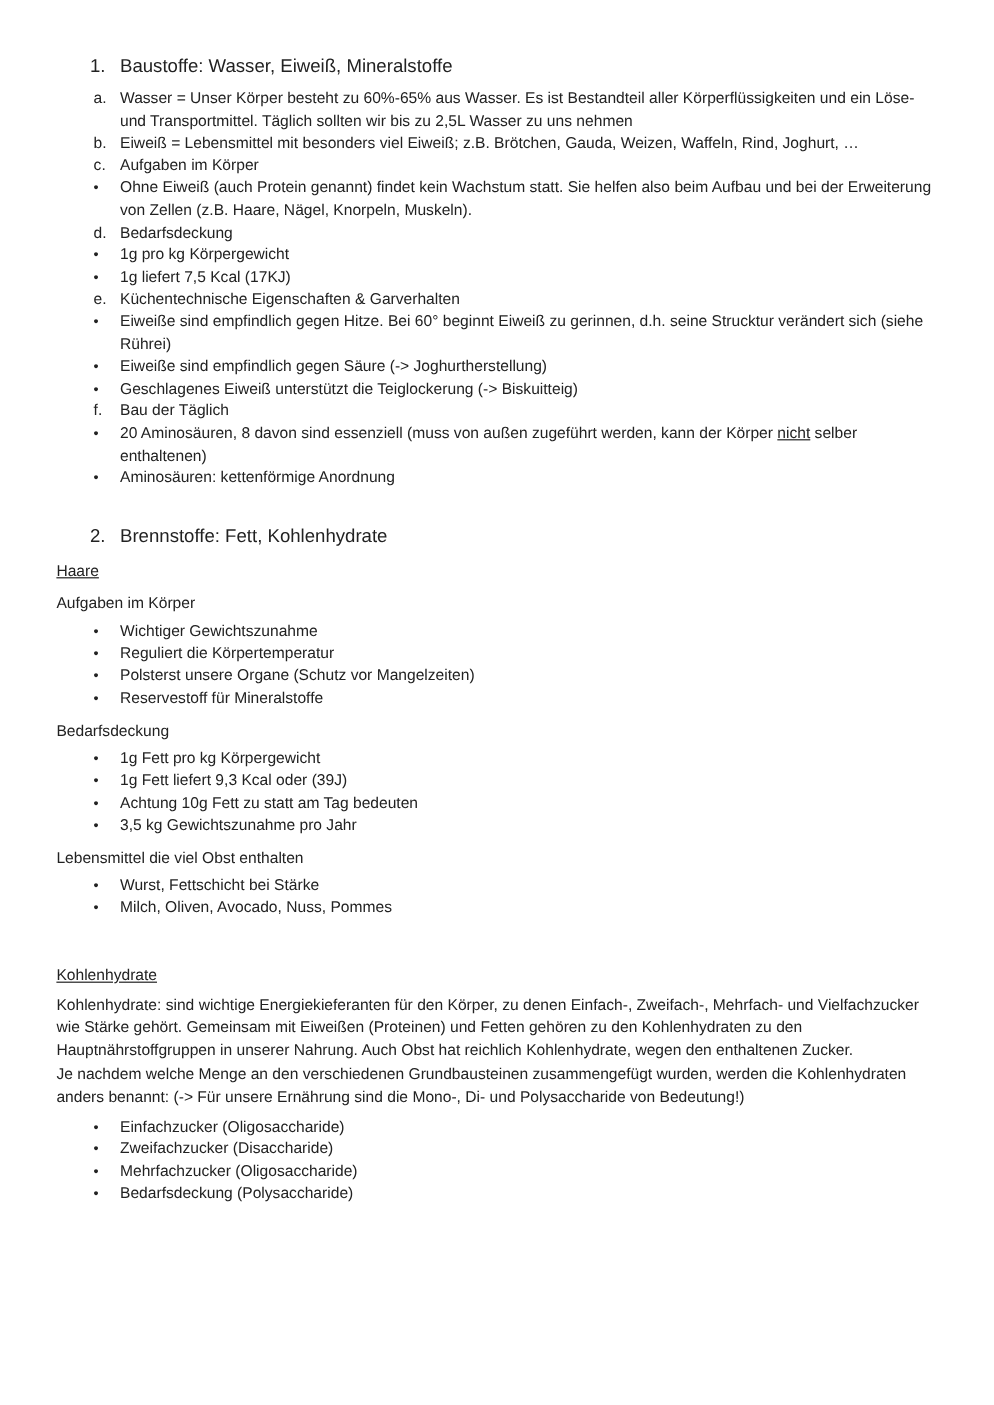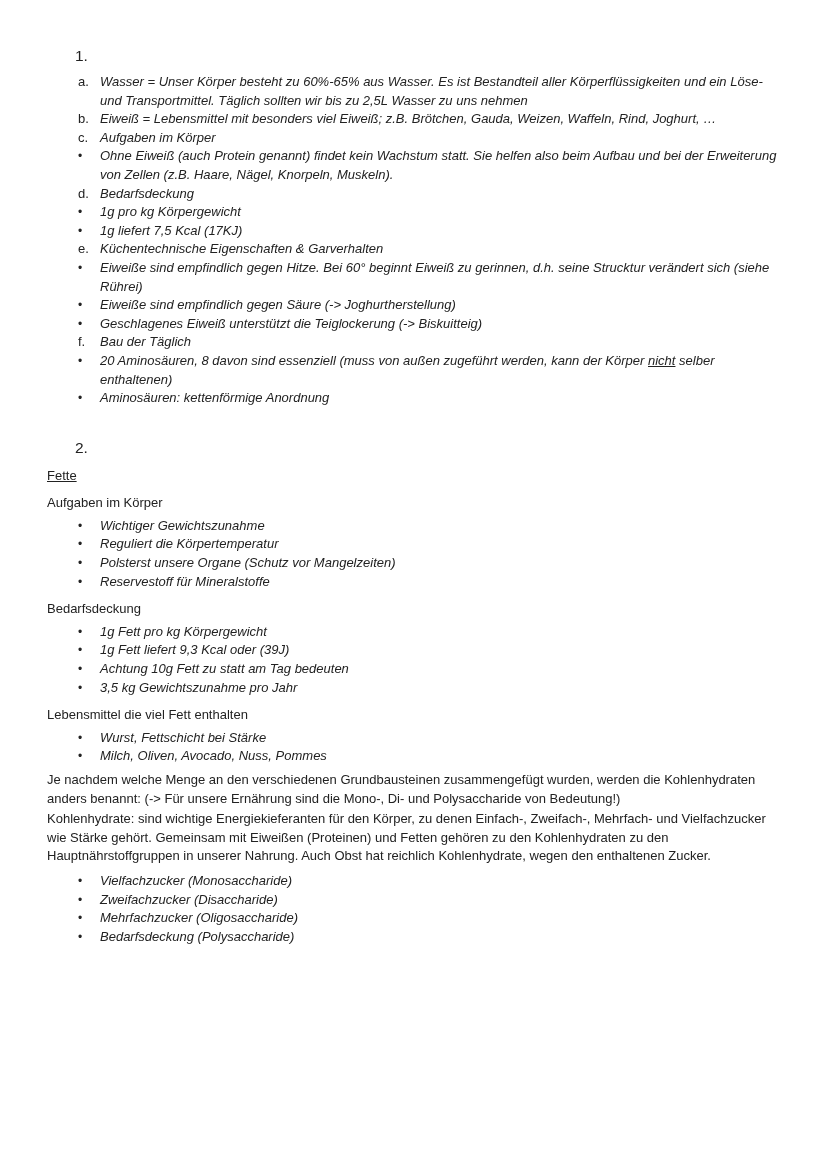--- a/index.html
+++ b/index.html
@@ -28,21 +28,21 @@
   .h2 { margin-top: 30px; margin-bottom: 9px; }
   
   .list { margin: 0 0 4px 0; }
   .li {
     display: flex;
     font-size: 13px;
     line-height: 18.6px;
   }
   .li .mk { width: 22px; margin-left: 31px; flex: none; }
   .li .mk.dot { font-size: 12px; }
-  .li .tx { flex: 1; font-style: italic; }
+  .li .tx { flex: 1; }
   
   .sub {
     font-size: 13px;
     line-height: 18.6px;
     text-decoration: underline;
     margin: 9px 0 6px 0;
   }
   .ks { margin-top: 38px; }
   
   .label {
@@ -59,20 +59,21 @@
   }
   .ul { text-decoration: underline; }
 </style>
 </head>
 <body>
 
 <div class="page">
 
   <div class="h">
     <span class="num">1.</span>
+    <span>Baustoffe: Wasser, Eiweiß, Mineralstoffe</span>
   </div>
 
   <div class="list">
     <div class="li">
       <span class="mk">a.</span>
       <span class="tx">Wasser = Unser Körper besteht zu 60%-65% aus Wasser. Es ist Bestandteil aller Körperflüssigkeiten und ein Löse- und Transportmittel. Täglich sollten wir bis zu 2,5L Wasser zu uns nehmen</span>
     </div>
     <div class="li">
       <span class="mk">b.</span>
       <span class="tx">Eiweiß = Lebensmittel mit besonders viel Eiweiß; z.B. Brötchen, Gauda, Weizen, Waffeln, Rind, Joghurt, …</span>
@@ -122,23 +123,24 @@
       <span class="tx"><span>20 Aminosäuren, 8 davon sind essenziell (muss von außen zugeführt werden, kann der Körper </span><span class="ul">nicht</span><span> selber enthaltenen)</span></span>
     </div>
     <div class="li">
       <span class="mk dot">•</span>
       <span class="tx">Aminosäuren: kettenförmige Anordnung</span>
     </div>
   </div>
 
   <div class="h h2">
     <span class="num">2.</span>
-  </div>
-
-  <div class="sub">Fette</div>
+    <span>Brennstoffe: Fett, Kohlenhydrate</span>
+  </div>
+
+  <div class="sub">Haare</div>
 
   <div class="label">Aufgaben im Körper</div>
   <div class="blist">
     <div class="li">
       <span class="mk dot">•</span>
       <span class="tx">Wichtiger Gewichtszunahme</span>
     </div>
     <div class="li">
       <span class="mk dot">•</span>
       <span class="tx">Reguliert die Körpertemperatur</span>
@@ -166,40 +168,41 @@
     <div class="li">
       <span class="mk dot">•</span>
       <span class="tx">Achtung 10g Fett zu statt am Tag bedeuten</span>
     </div>
     <div class="li">
       <span class="mk dot">•</span>
       <span class="tx">3,5 kg Gewichtszunahme pro Jahr</span>
     </div>
   </div>
 
-  <div class="label">Lebensmittel die viel Fett enthalten</div>
+  <div class="label">Lebensmittel die viel Obst enthalten</div>
   <div class="blist">
     <div class="li">
       <span class="mk dot">•</span>
       <span class="tx">Wurst, Fettschicht bei Stärke</span>
     </div>
     <div class="li">
       <span class="mk dot">•</span>
       <span class="tx">Milch, Oliven, Avocado, Nuss, Pommes</span>
     </div>
   </div>
 
-
+  <div class="sub ks">Kohlenhydrate</div>
+
+  <p class="para">Kohlenhydrate: sind wichtige Energiekieferanten für den Körper, zu denen Einfach-, Zweifach-, Mehrfach- und Vielfachzucker wie Stärke gehört. Gemeinsam mit Eiweißen (Proteinen) und Fetten gehören zu den Kohlenhydraten zu den Hauptnährstoffgruppen in unserer Nahrung. Auch Obst hat reichlich Kohlenhydrate, wegen den enthaltenen Zucker.</p>
   <p class="para">Je nachdem welche Menge an den verschiedenen Grundbausteinen zusammengefügt wurden, werden die Kohlenhydraten anders benannt: (-&gt; Für unsere Ernährung sind die Mono-, Di- und Polysaccharide von Bedeutung!)</p>
-  <p class="para">Kohlenhydrate: sind wichtige Energiekieferanten für den Körper, zu denen Einfach-, Zweifach-, Mehrfach- und Vielfachzucker wie Stärke gehört. Gemeinsam mit Eiweißen (Proteinen) und Fetten gehören zu den Kohlenhydraten zu den Hauptnährstoffgruppen in unserer Nahrung. Auch Obst hat reichlich Kohlenhydrate, wegen den enthaltenen Zucker.</p>
 
   <div class="blist" style="margin-top:6px;">
     <div class="li">
       <span class="mk dot">•</span>
-      <span class="tx">Vielfachzucker (Monosaccharide)</span>
+      <span class="tx">Einfachzucker (Oligosaccharide)</span>
     </div>
     <div class="li">
       <span class="mk dot">•</span>
       <span class="tx">Zweifachzucker (Disaccharide)</span>
     </div>
     <div class="li">
       <span class="mk dot">•</span>
       <span class="tx">Mehrfachzucker (Oligosaccharide)</span>
     </div>
     <div class="li">

